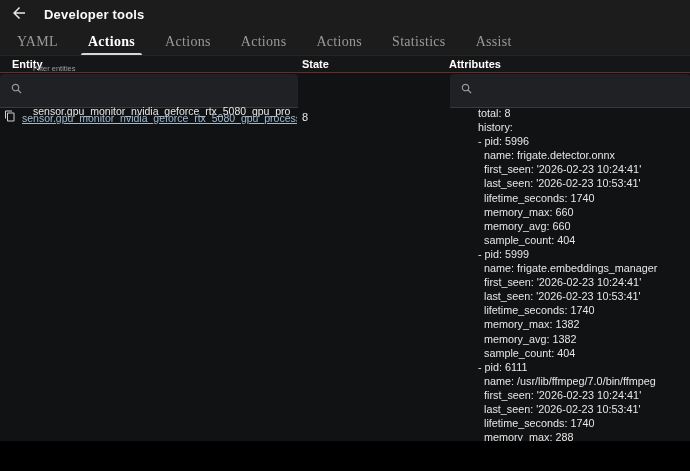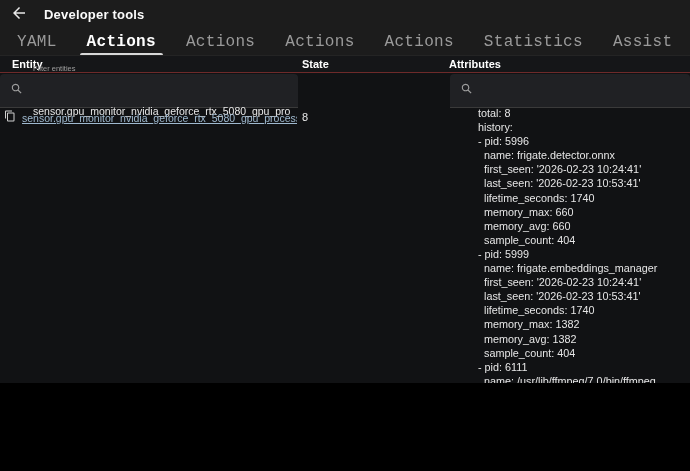--- a/index.html
+++ b/index.html
@@ -1,19 +1,19 @@
 <!DOCTYPE html>
 <html><head>
 <meta charset="utf-8">
 <style>
   * { margin:0; padding:0; box-sizing:border-box; }
   html,body { background:#000; }
   body { font-family:"Liberation Sans", sans-serif; }
   .screen {
-    position:relative; width:690px; height:383px;
+    position:relative; width:690px; height:441px;
     background:#111214; overflow:hidden; color:#e8e8e8;
   }
 
   
   .appbar {
     position:absolute; top:0; left:0; width:690px; height:28px;
     background:#1c1c1c; display:flex; align-items:center; padding-left:8px;
   }
   .back-btn {
     width:22px; height:22px; background:none; border:none; cursor:pointer;
@@ -22,21 +22,21 @@
   .appbar h1 { font-size:13px; font-weight:700; color:#fafafa; margin-left:14px; letter-spacing:.2px; }
 
   
   .tabs {
     position:absolute; top:28px; left:0; width:690px; height:28px;
     background:#1c1c1c; display:flex; align-items:stretch; padding-left:2px;
     border-bottom:1px solid #242424;
   }
   .tab {
     background:none; border:none; cursor:pointer;
-    color:#9a9a9a; font-family:Liberation Mono, monospace; font-size:16px; letter-spacing:.3px;
+    color:#9a9a9a; font-family:Liberation Serif, serif; font-size:14px; letter-spacing:.3px;
     padding:0 15px; position:relative; display:flex; align-items:center;
   }
   .tab.active { color:#ffffff; font-weight:700; }
   .tab.active::after {
     content:""; position:absolute; left:8px; right:8px; bottom:0; height:2px;
     background:#d8d8d8; border-radius:2px 2px 0 0;
   }
 
   
   .cols-header {

